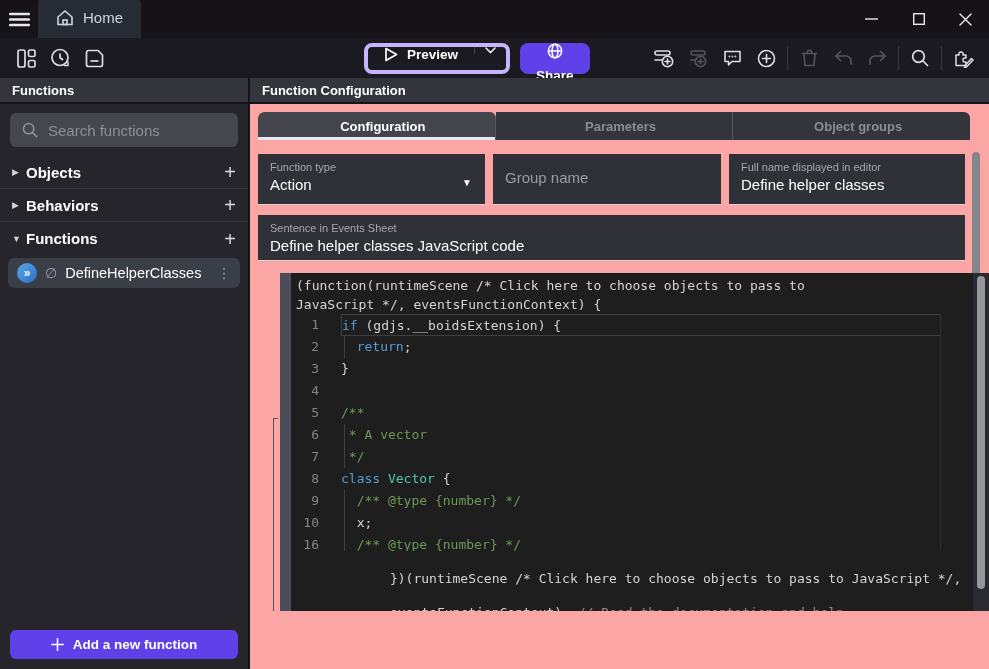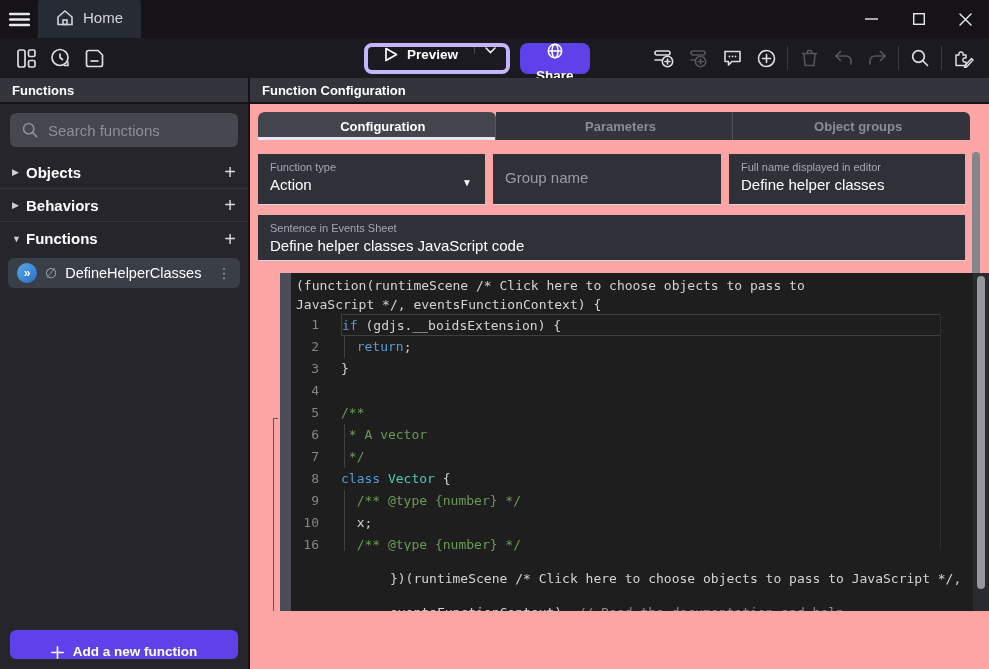--- a/index.html
+++ b/index.html
@@ -38,21 +38,21 @@
   .tree-row { height:33px; border-bottom:1px solid #34353b; display:flex; align-items:center; padding:0 12px; cursor:pointer; flex-shrink:0; }
   .chev { width:14px; color:#cfd0d5; font-size:9px; }
   .tree-label { flex:1; color:#fff; font-weight:bold; font-size:15px; }
   .plus-btn { color:#d6d7db; font-size:20px; font-weight:300; line-height:1; cursor:pointer; }
   .fn-row { margin:3px 8px; height:30px; background:#3a3e47; border-radius:6px; display:flex; align-items:center; gap:8px; padding:0 9px; cursor:pointer; flex-shrink:0; }
   .fn-icon { width:20px; height:20px; border-radius:50%; background:linear-gradient(135deg,#56a8ea,#2d6fc6); color:#fff; font-weight:bold; font-size:12px; display:flex; align-items:center; justify-content:center; flex-shrink:0; }
   .fn-async { color:#9fa0a8; font-size:14px; }
   .fn-name { flex:1; color:#fff; font-size:14.5px; }
   .fn-dots { color:#9fa0a8; font-size:14px; letter-spacing:0; cursor:pointer; }
   .sidebar-spacer { flex:1; }
-  .add-fn-btn { margin:10px; height:29px; background:#5e41e8; border:none; border-radius:6px; color:#fff; font-weight:bold; font-size:13.5px; display:flex; align-items:flex-end; justify-content:center; gap:9px; cursor:pointer; flex-shrink:0; font-family:inherit; }
+  .add-fn-btn { margin:10px; height:29px; background:#5e41e8; border:none; border-radius:6px; color:#fff; font-weight:bold; font-size:13.5px; display:flex; align-items:center; justify-content:center; gap:9px; cursor:pointer; flex-shrink:0; font-family:inherit; }
   
   .content { flex:1; display:flex; flex-direction:column; position:relative; background:#fca5a5; }
   .tabstrip { display:flex; margin:8px 19px 0 8px; height:28px; border-radius:6px 6px 0 0; overflow:hidden; }
   .cfg-tab { flex:1; background:#33343c; color:#8b8c94; font-weight:bold; font-size:13px; display:flex; align-items:center; justify-content:center; border-right:1px solid #55565c; cursor:pointer; position:relative;padding-left:13px; }
   .cfg-tab:last-child { border-right:none; }
   .cfg-tab.active { background:#43444c; color:#fff; border-radius:6px 6px 0 0; }
   .cfg-tab.active::after { content:""; position:absolute; left:0; right:0; bottom:0; height:3px; background:#e9e6f4; }
   .form-area { padding:14px 24px 0 8px; }
   .frow { display:flex; gap:8px; margin-bottom:10px; }
   .field { background:#2f3038; border-bottom:1px solid #d6d6da; position:relative; }

